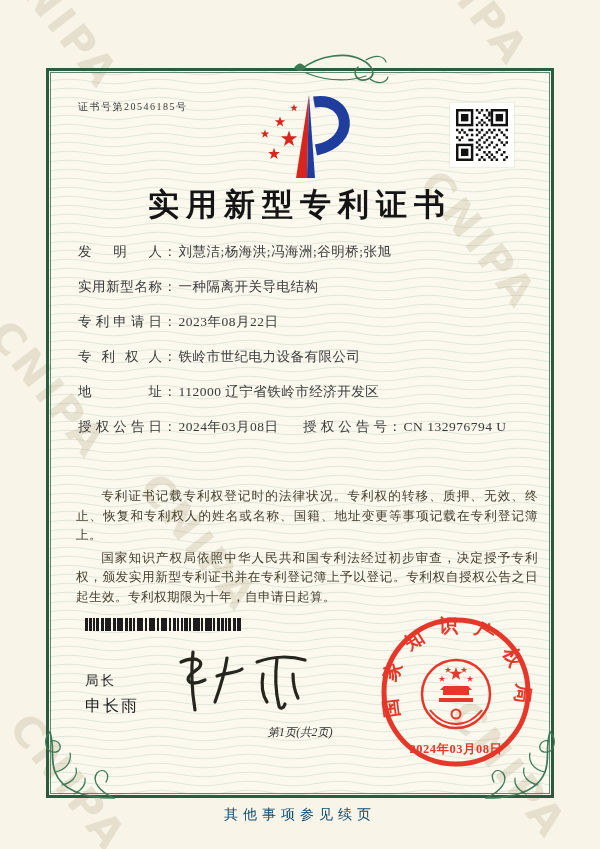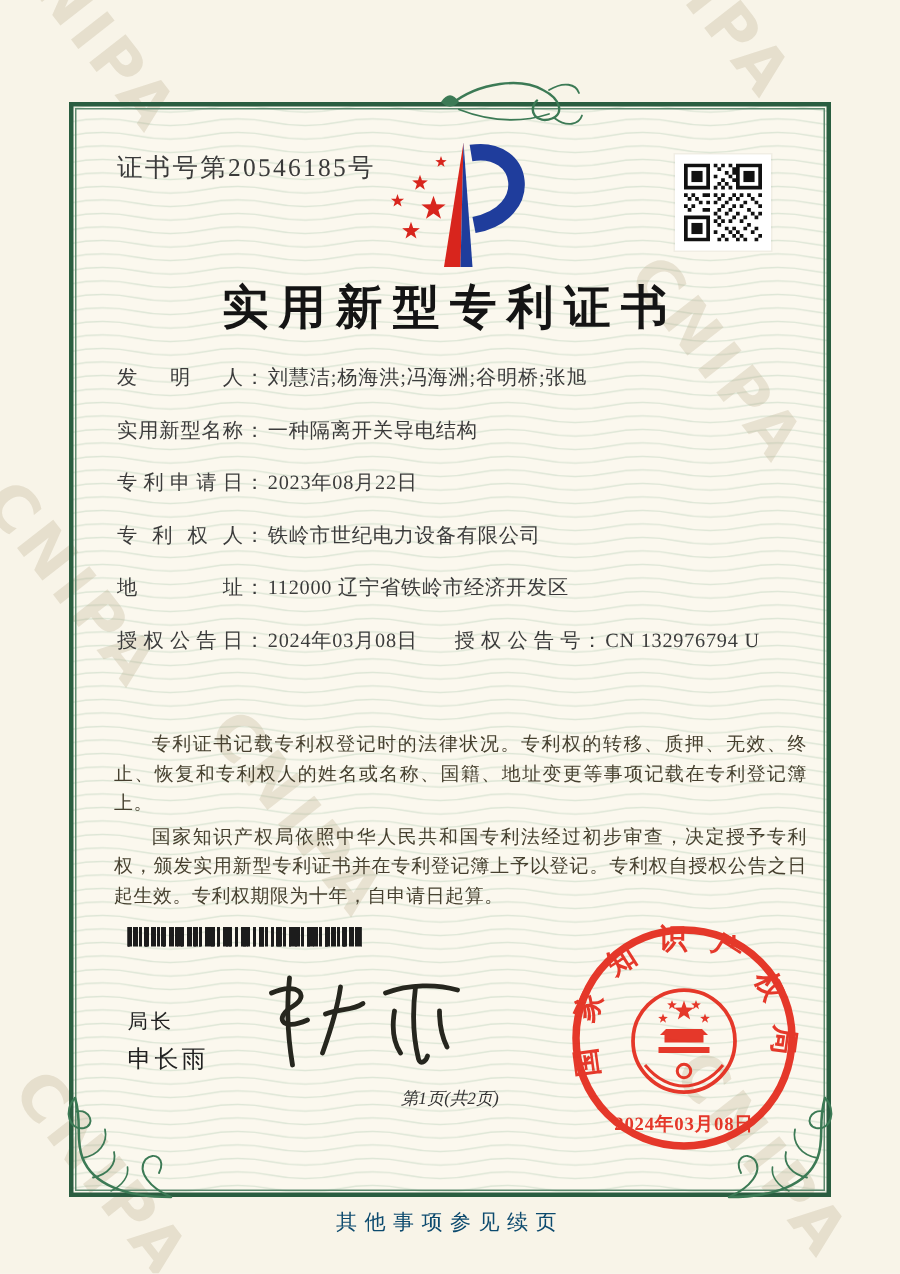--- a/index.html
+++ b/index.html
@@ -14,21 +14,21 @@
   
   .frame-bg{position:absolute;z-index:1;left:46px;top:68px;width:508px;height:730px;background:#fbf8ee;}
   .frame-bg svg{position:absolute;inset:0;}
   .frame{position:absolute;z-index:4;left:46px;top:68px;width:508px;height:730px;
          border:3px solid #2a5d40;box-sizing:border-box;pointer-events:none;}
   .frame::before{content:'';position:absolute;inset:1px;border:1px solid #5d8a6f;}
 
   .ornament{position:absolute;z-index:5;pointer-events:none;}
   .content{position:absolute;inset:0;z-index:6;}
 
-  .cert-no{position:absolute;left:78px;top:100px;font-size:17px;letter-spacing:1.5px;color:#3a3a3a;}
+  .cert-no{position:absolute;left:78px;top:100px;font-size:10px;letter-spacing:1.5px;color:#3a3a3a;}
   .logo{position:absolute;left:252px;top:92px;width:112px;height:92px;}
   .qr{position:absolute;left:450px;top:103px;width:64px;height:64px;background:#ffffff;
       display:flex;align-items:center;justify-content:center;box-shadow:0 0 0 1px rgba(0,0,0,0.04);}
 
   .title{position:absolute;left:0;right:0;top:184px;text-align:center;font-size:31px;font-weight:700;
          letter-spacing:7px;color:#141414;}
 
   .fields{position:absolute;left:78px;top:243px;width:448px;font-size:13.5px;color:#3b3b3b;}
   .frow{height:22px;margin-bottom:13px;white-space:nowrap;}
   .lbl{display:inline-block;width:84px;text-align:justify;text-align-last:justify;vertical-align:baseline;}

